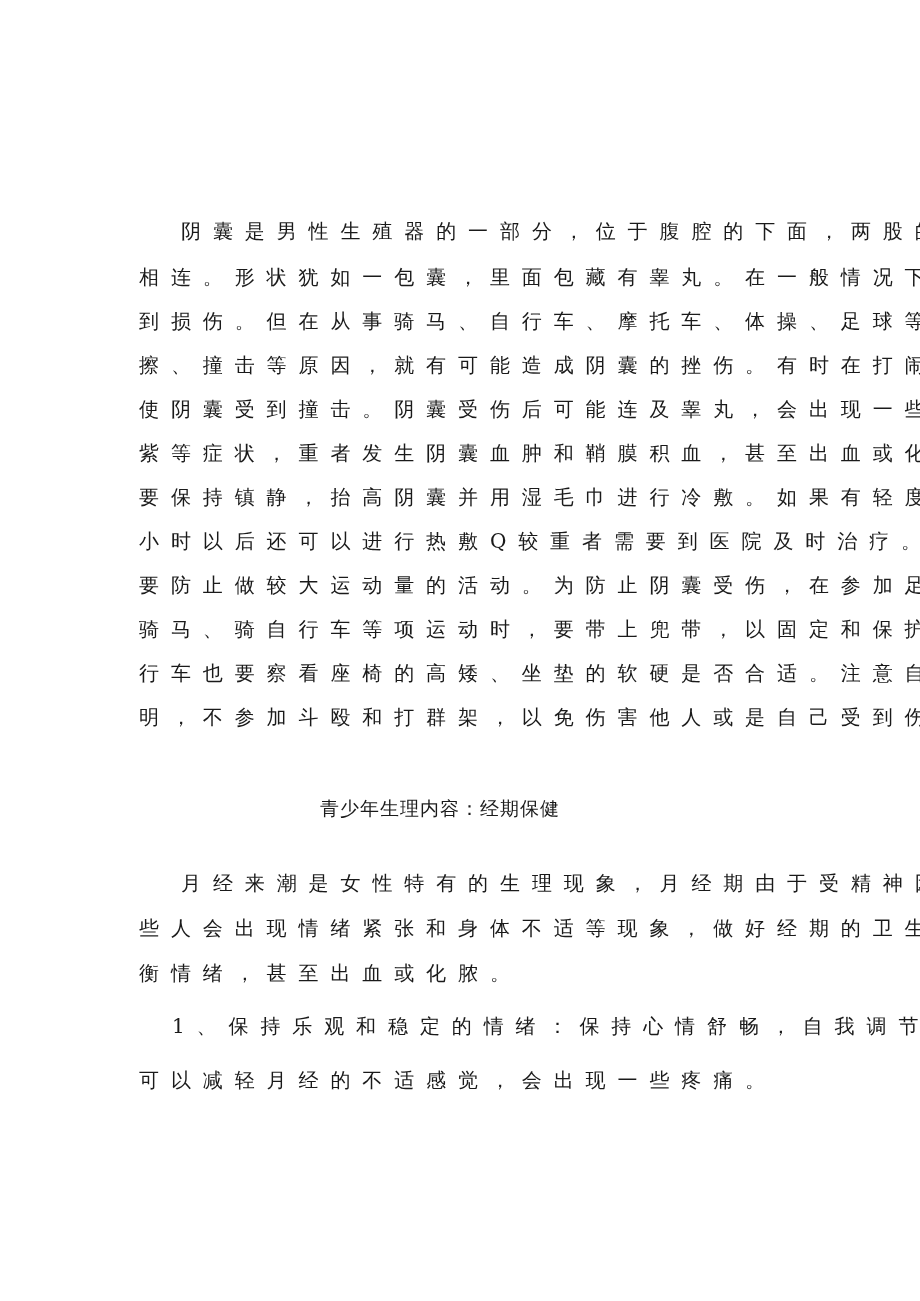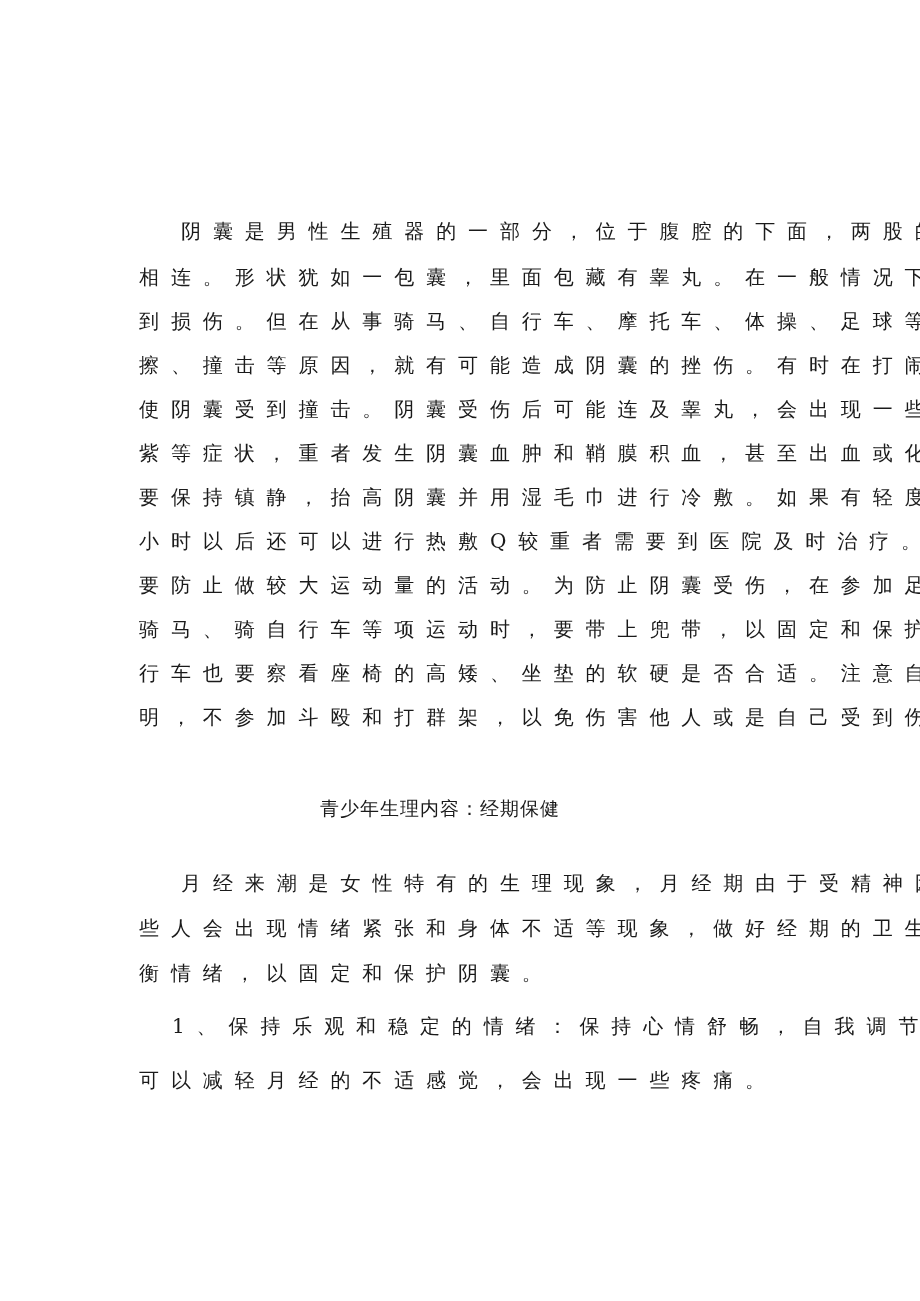--- a/index.html
+++ b/index.html
@@ -29,21 +29,21 @@
     <div class="line" style="top:617px;">骑马、骑自行车等项运动时，要带上兜带，以固定和保护阴囊。平时骑自</div>
     <div class="line" style="top:661px;">行车也要察看座椅的高矮、坐垫的软硬是否合适。注意自己的举止是否文</div>
     <div class="line" style="top:705px;">明，不参加斗殴和打群架，以免伤害他人或是自己受到伤害。</div>
   </div>
 
   <div class="title" style="top:796px;">青少年生理内容：经期保健</div>
 
   <div>
     <div class="line" style="top:871px; left:181px;">月经来潮是女性特有的生理现象，月经期由于受精神因素的影响,一</div>
     <div class="line" style="top:916px;">些人会出现情绪紧张和身体不适等现象，做好经期的卫生保健，有助于平</div>
-    <div class="line" style="top:961px;">衡情绪，以固定和保护阴囊。</div>
+    <div class="line" style="top:961px;">衡情绪，甚至出血或化脓。</div>
   </div>
 
   <div>
     <div class="line" style="top:1014px; left:172px;">1、保持乐观和稳定的情绪：保持心情舒畅，自我调节情绪，就</div>
     <div class="line" style="top:1068px;">可以减轻月经的不适感觉，会出现一些疼痛。</div>
   </div>
 
 </div>
 
 </body></html>

